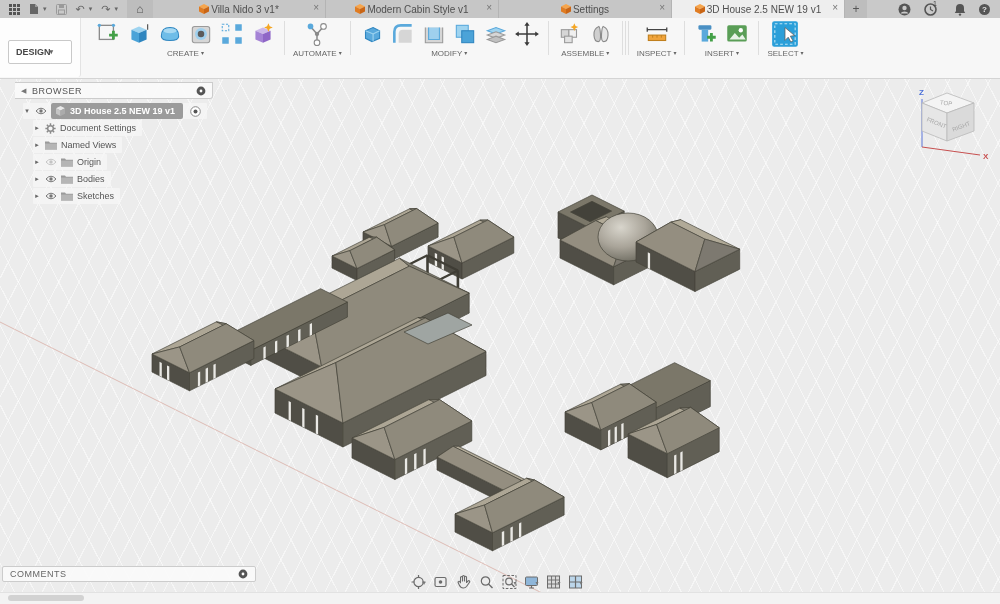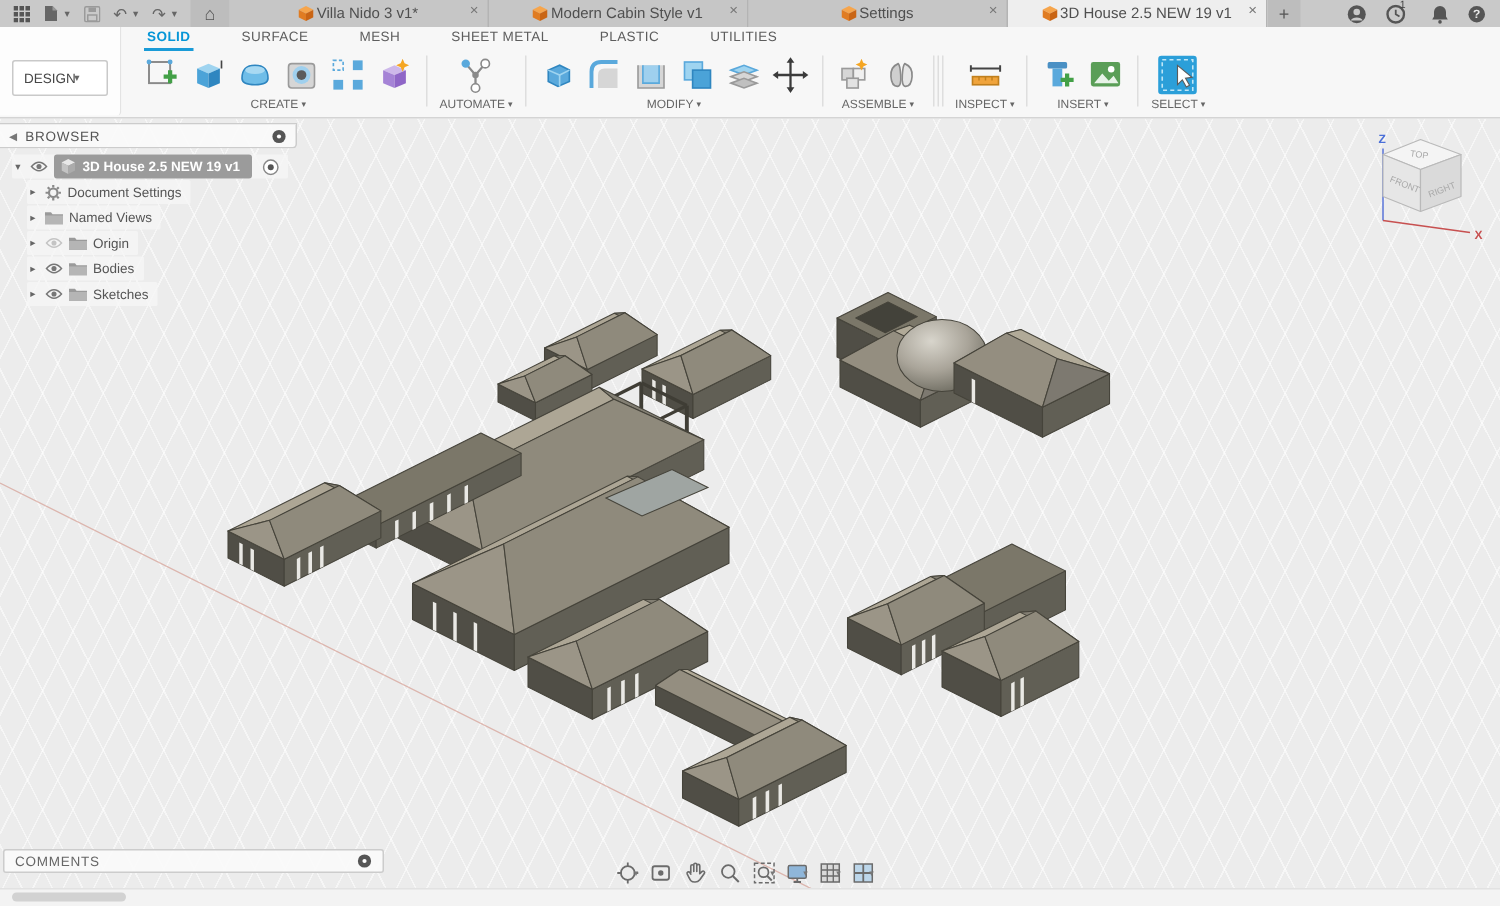--- a/index.html
+++ b/index.html
@@ -17,40 +17,40 @@
   .doc-tab .tab-close{position:absolute;right:6px;top:2px;color:#777;font-size:10px;line-height:12px}
   .tab-plus{width:22px;display:flex;align-items:center;justify-content:center;background:#bdbdbd;color:#555;font-size:12px}
   .tb-right{margin-left:auto;display:flex;align-items:center;gap:13px;padding:0 10px}
   .job-badge{font-size:7px;color:#444;position:relative;top:-3px;left:-4px}
   .help-bubble{width:11px;height:11px;border-radius:50%;background:#555;color:#e8e8e8;font-size:8px;font-weight:bold;
                display:flex;align-items:center;justify-content:center}
   
   .ribbon{height:60px;background:#f7f7f7;border-bottom:1px solid #d4d4d4;position:relative;z-index:30}
   .context-panel{position:absolute;left:0;top:0;width:80px;height:59px;background:#fdfdfd;border-right:1px solid #e3e3e3;border-radius:0 0 3px 0}
   .design-btn{margin:22px 8px 0 8px;border:1px solid #c9c9c9;border-radius:2px;background:#fff;padding:6px 7px;
-              font-size:9px;font-weight:normal;color:#474747;display:flex;align-items:center;gap:4px}
+              font-size:9px;font-weight:bold;color:#474747;display:flex;align-items:center;gap:4px}
   .ribbon-tabs{height:16px;display:flex;gap:30px;padding-left:96px;align-items:flex-end;font-size:9px;color:#5d5d5d;letter-spacing:.3px}
   .rtab{padding:2px 2px 3px 2px;border-bottom:2px solid transparent}
   .rtab.active{color:#0696d7;font-weight:bold;border-bottom:2px solid #1a9bd7}
   .ribbon-main{height:43px;display:flex;align-items:stretch;padding-left:88px}
   .rgroup{display:flex;flex-direction:column;align-items:center;justify-content:flex-start;padding:1px 7px 0 7px}
   .rgroup-icons{display:flex;gap:5px;height:29px;align-items:center}
   .rgroup-label{font-size:8px;color:#666;margin-top:1px;display:flex;gap:2px}
   .rgroup-label .tb-caret{margin-left:0;font-size:6px}
   .rsep{width:1px;background:#dedede;margin:3px 1px 6px 1px}
   .ric{display:block}
   
   .viewport{position:absolute;left:0;top:79px;right:0;bottom:0;background-color:#ececec;
     background-image:
       repeating-linear-gradient(63deg, rgba(255,255,255,.55) 0 1px, transparent 1px 18px),
       repeating-linear-gradient(117deg, rgba(255,255,255,.55) 0 1px, transparent 1px 18px);
     overflow:hidden;z-index:1}
   #model{position:absolute;left:0;top:-79px;width:1000px;height:604px;pointer-events:none}
   
-  .browser{position:absolute;left:0;top:3px;width:198px;z-index:10;font-size:9px;color:#555}
+  .browser{position:absolute;left:15px;top:3px;width:198px;z-index:10;font-size:9px;color:#555}
   .browser-header{height:15px;background:rgba(250,250,250,.95);border:1px solid #ccc;border-left:none;
                   display:flex;align-items:center;gap:5px;padding:0 6px;border-radius:0 0 3px 0;letter-spacing:.5px}
   .bh-collapse{color:#777;font-size:7px}
   .bh-spacer{flex:1}
   .tree{margin-top:4px}
   .trow{height:16px;display:flex;align-items:center;gap:4px;background:rgba(245,245,245,.82);width:max-content;
         padding:0 6px 0 0;border-radius:1px;margin-bottom:1px}
   .trow .caret{color:#666;font-size:7px;width:8px;text-align:center}
   .root-row{margin-left:8px}
   .child-row{margin-left:18px}
@@ -167,28 +167,20 @@
     <span class="help-bubble">?</span>
   </div>
 </div>
 
 <div class="ribbon">
   <div class="context-panel">
     <div class="design-btn">
       <span>DESIGN</span>
       <span class="tb-caret">▾</span>
     </div>
-  </div>
-  <div class="ribbon-tabs">
-    <span class="rtab active">SOLID</span>
-    <span class="rtab">SURFACE</span>
-    <span class="rtab">MESH</span>
-    <span class="rtab">SHEET METAL</span>
-    <span class="rtab">PLASTIC</span>
-    <span class="rtab">UTILITIES</span>
   </div>
   <div class="ribbon-main">
 
     <div class="rgroup">
       <div class="rgroup-icons">
         <svg class="ric" width="26" height="26" viewBox="0 0 24 24">
             <rect x="4" y="4" width="13" height="13" fill="none" stroke="#8a8a8a" stroke-width="1.2"></rect>
             <circle cx="4" cy="4" r="1.5" fill="#5aa9dc"></circle>
             <circle cx="17" cy="4" r="1.5" fill="#5aa9dc"></circle>
             <path d="M13 13 h8 M17 9 v8" stroke="#43a047" stroke-width="2.6"></path>

